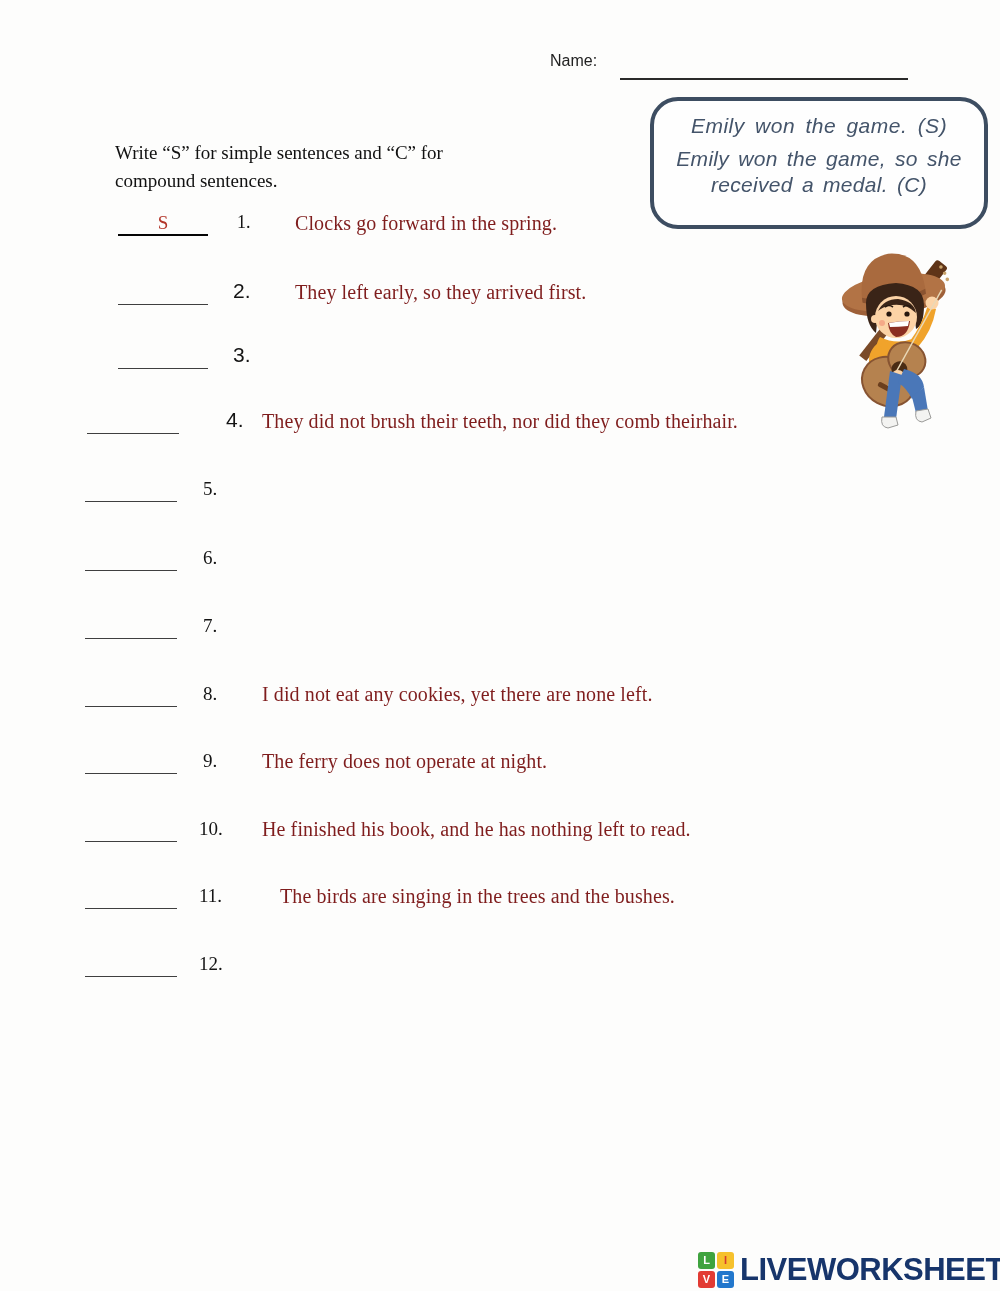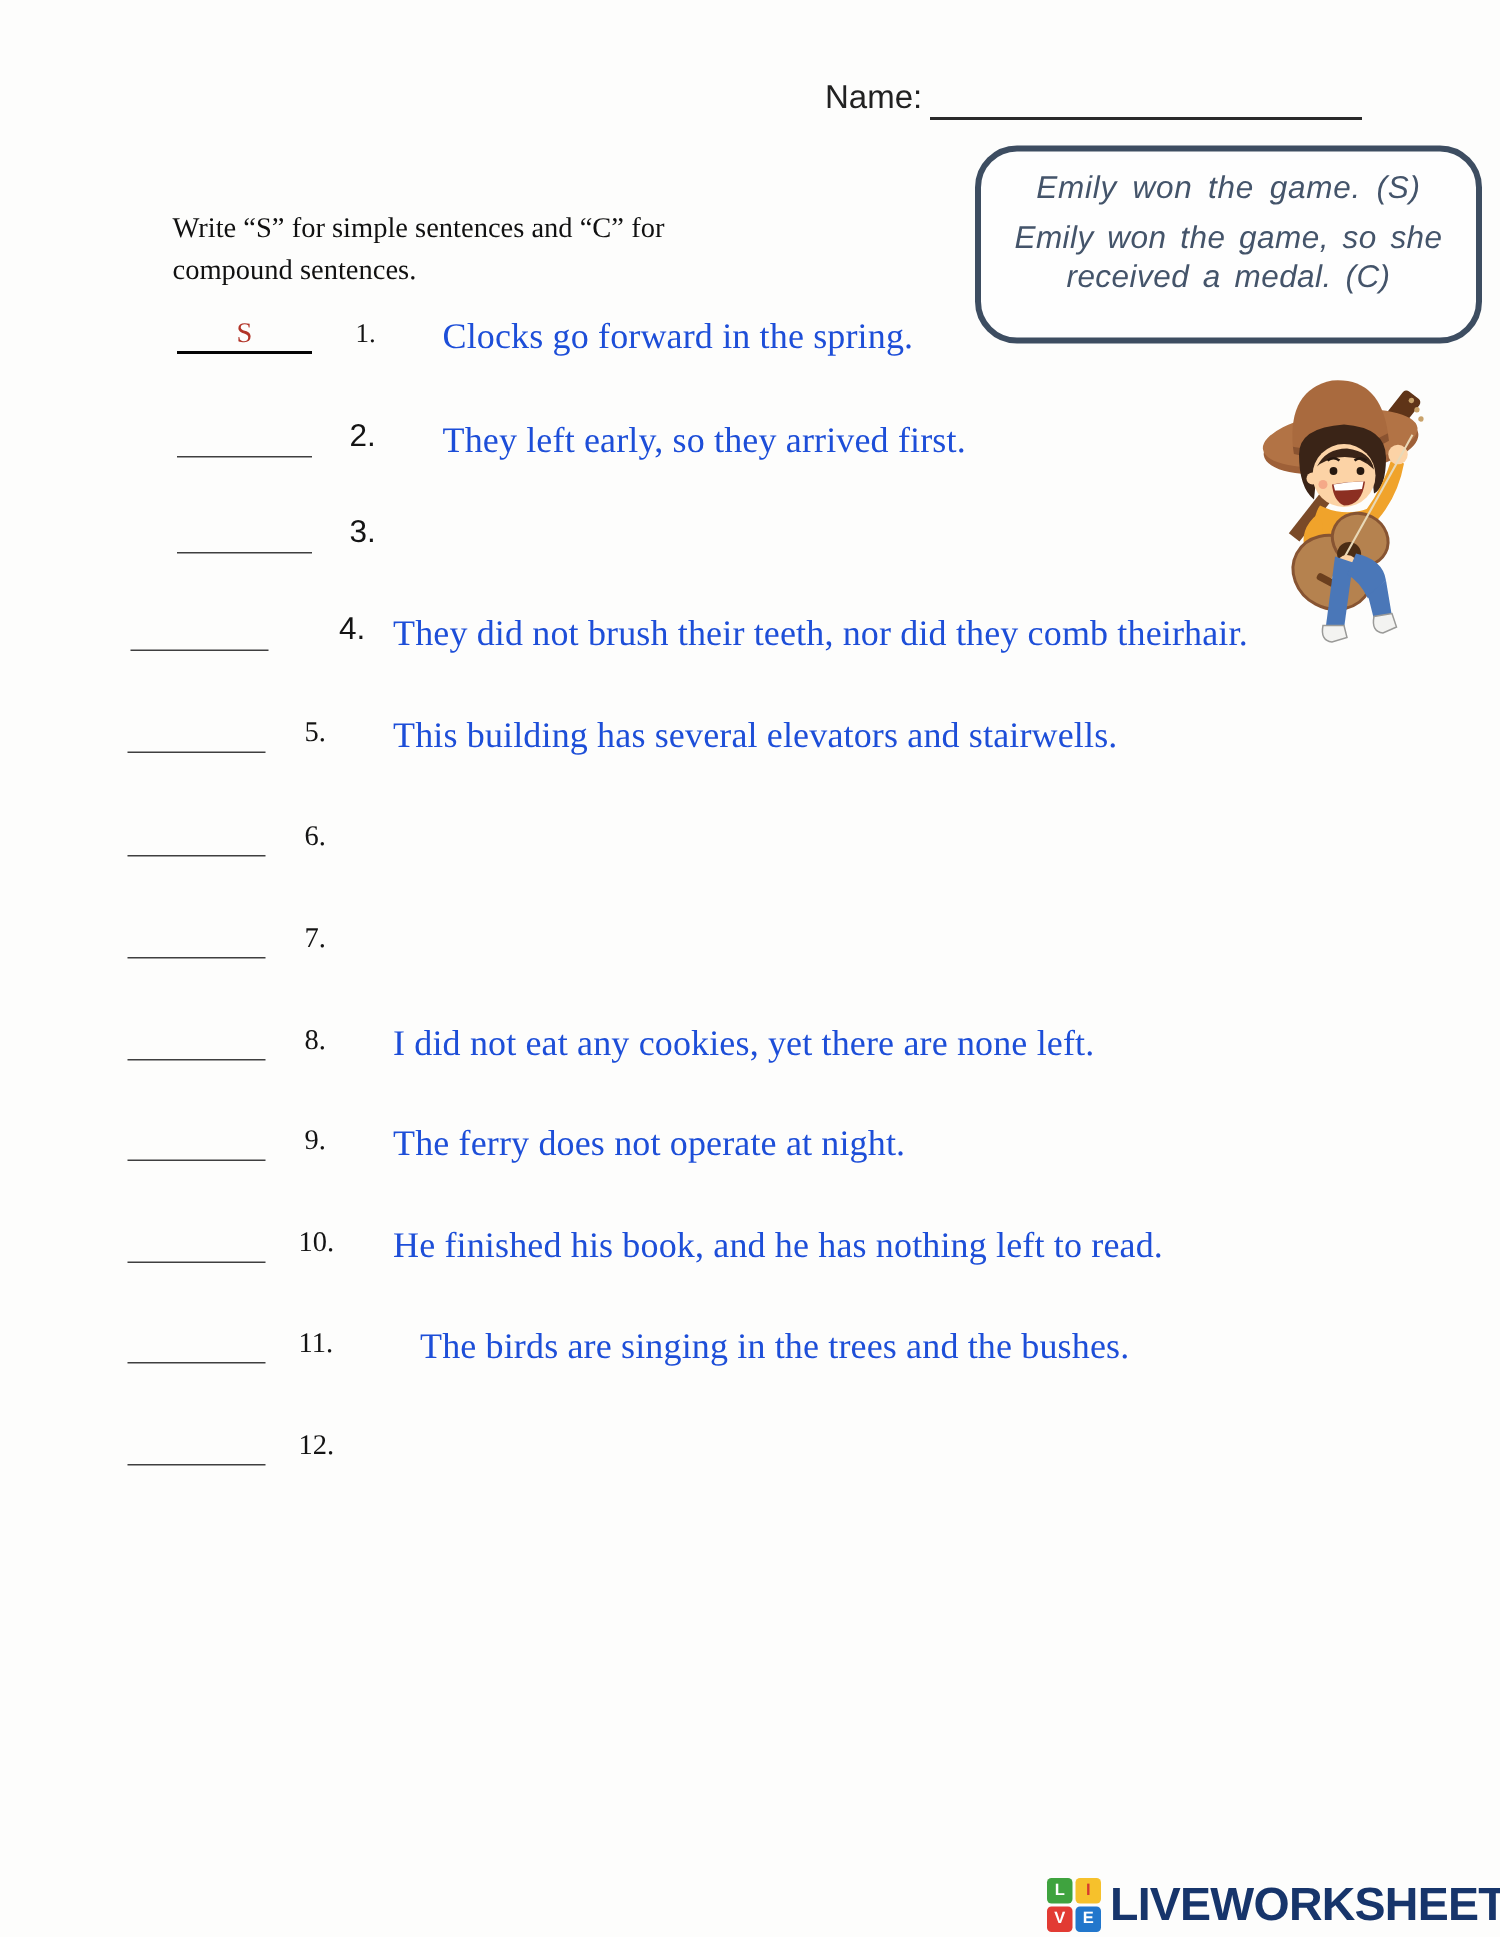--- a/index.html
+++ b/index.html
@@ -10,21 +10,21 @@
     font-family:"Liberation Serif", serif;
     color:#1c1c1c;
     overflow:hidden;
   }
   .abs { position:absolute; }
 
   
   .name-label {
     left:550px; top:52px;
     font-family:"Liberation Sans", sans-serif;
-    font-size:22px; color:#222;
+    font-size:16px; color:#222;
   }
   .name-line {
     left:620px; top:78px; width:288px; height:0;
     border-bottom:2px solid #2a2a2a;
   }
 
   
   .example-box {
     left:650px; top:97px; width:338px; height:132px;
     border:4px solid #3d4d61;
@@ -66,21 +66,21 @@
     position:absolute; top:0;
     font-size:19px; color:#141414;
   }
   .num-sans {
     font-family:"Liberation Sans", sans-serif;
     font-size:21px; top:-2px;
   }
   .num-serif-sm { font-size:18px; }
   .sentence {
     position:absolute; top:0;
-    font-size:24px; color:#1d4ed8;
+    font-size:20px; color:#7f1d1d;
     white-space:nowrap;
     letter-spacing:0.1px;
   }
 
   
   .boy-wrap { left:836px; top:241px; width:130px; height:198px; }
 
   
   .footer-logo {
     left:698px; top:1251px; height:38px;
@@ -143,21 +143,20 @@
 
 <div class="row" style="top:410px">
   <div class="blank blank-b"><span class="ans"></span></div>
   <div class="num num-sans" style="left:226px">4.</div>
   <div class="sentence" style="left:262px">They did not brush their teeth, nor did they comb theirhair.</div>
 </div>
 
 <div class="row" style="top:478px">
   <div class="blank blank-c"><span class="ans"></span></div>
   <div class="num" style="left:203px">5.</div>
-  <div class="sentence" style="left:262px">This building has several elevators and stairwells.</div>
 </div>
 
 <div class="row" style="top:547px">
   <div class="blank blank-c"><span class="ans"></span></div>
   <div class="num" style="left:203px">6.</div>
 </div>
 
 <div class="row" style="top:615px">
   <div class="blank blank-c"><span class="ans"></span></div>
   <div class="num" style="left:203px">7.</div>

